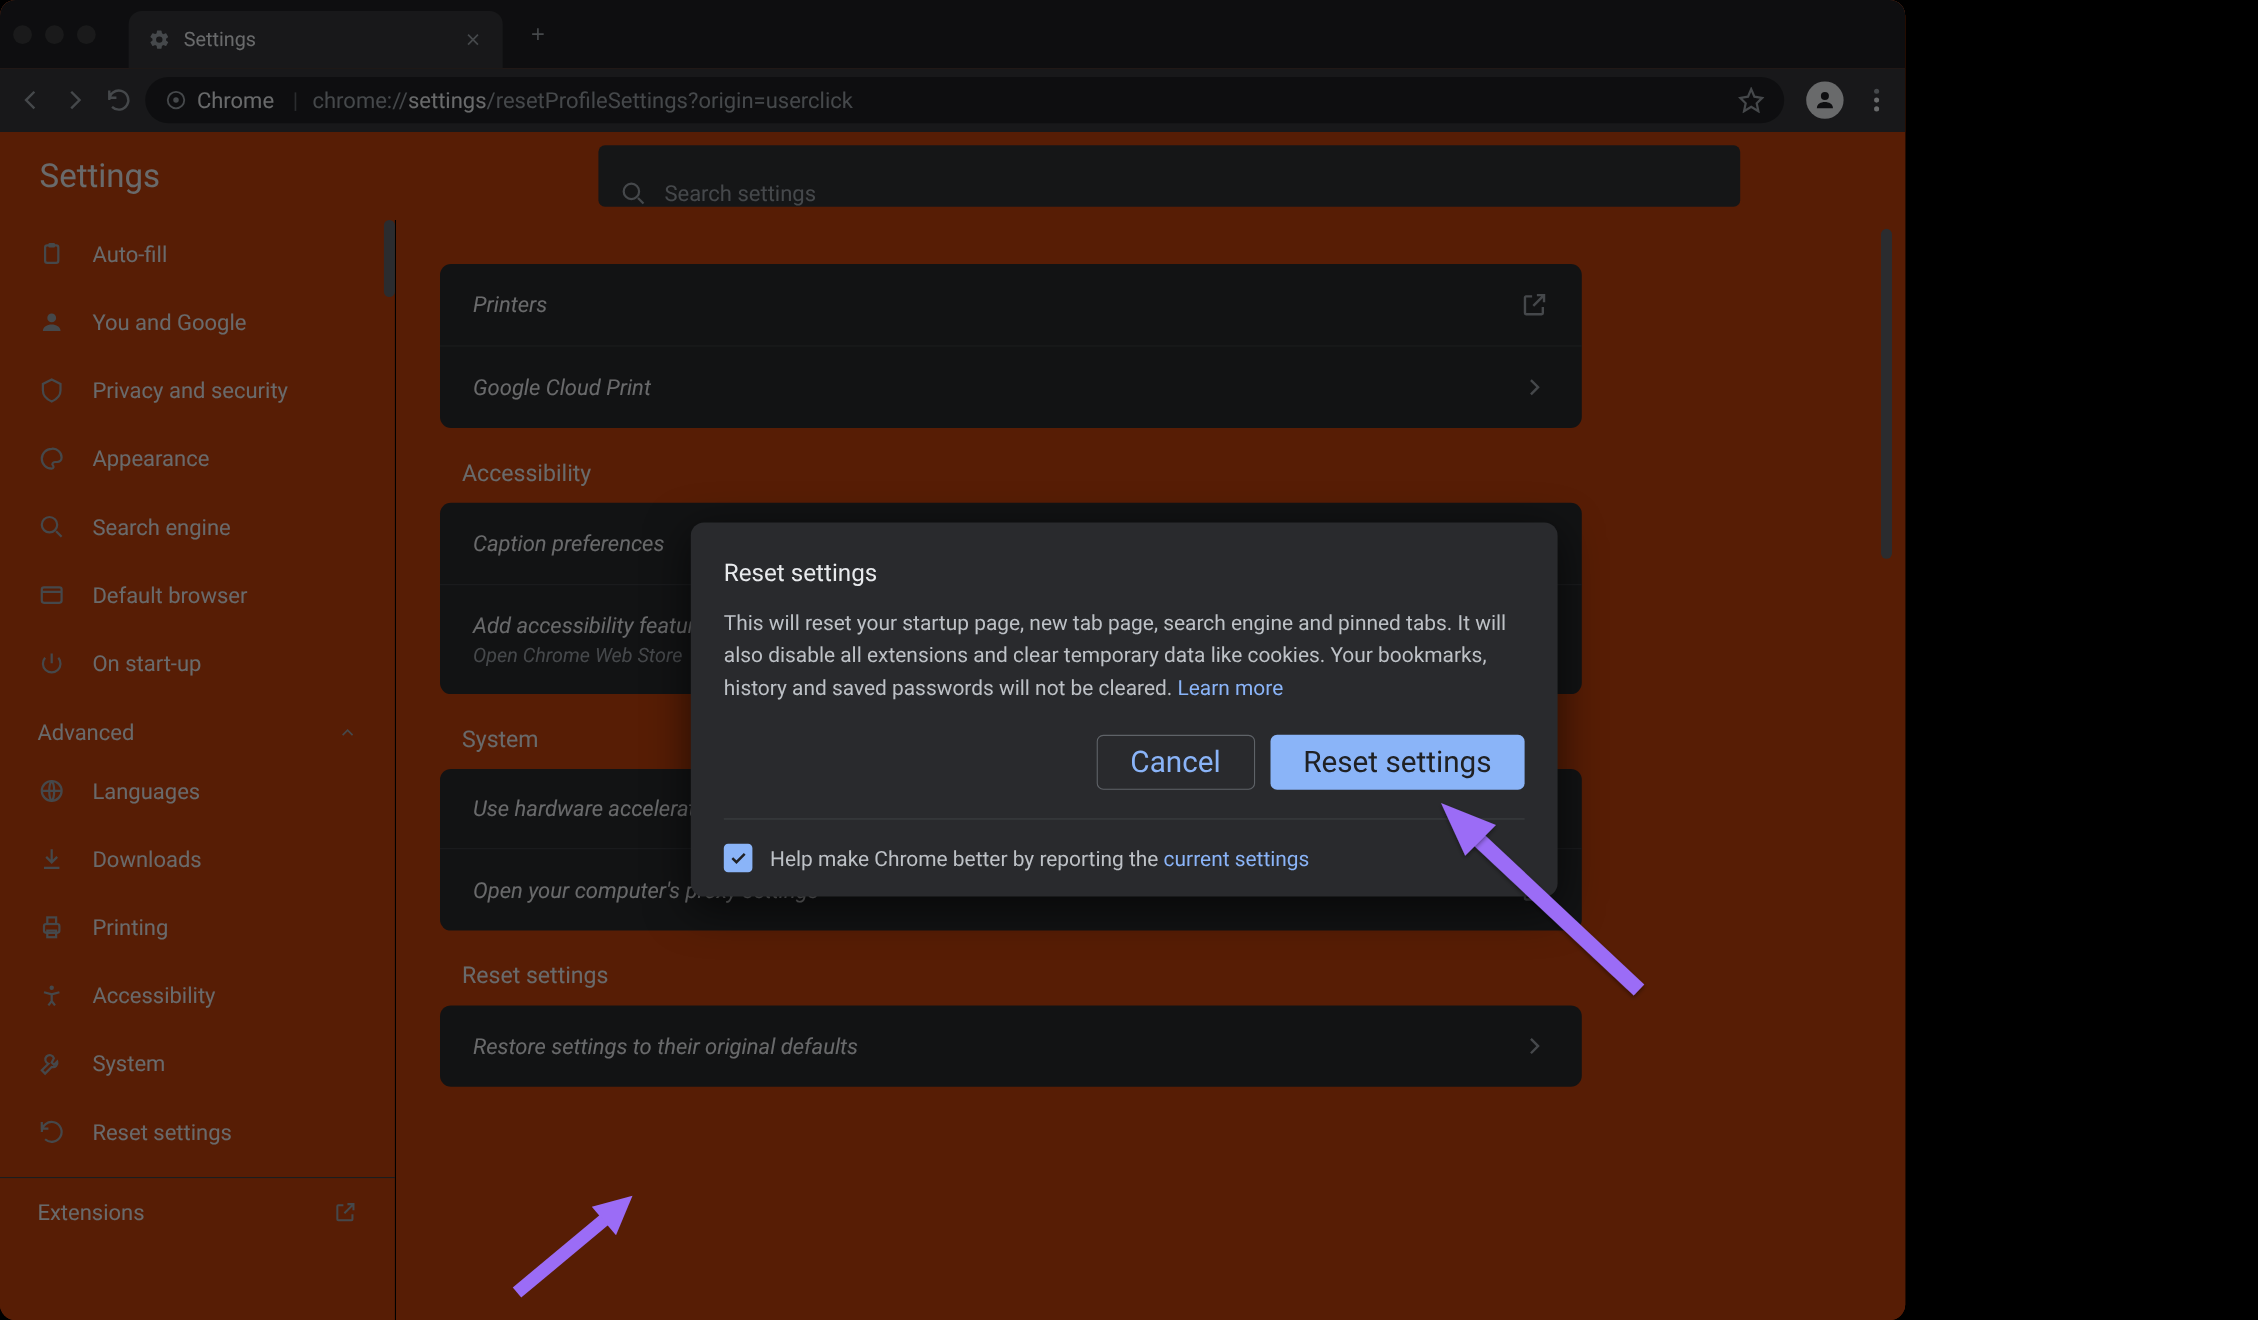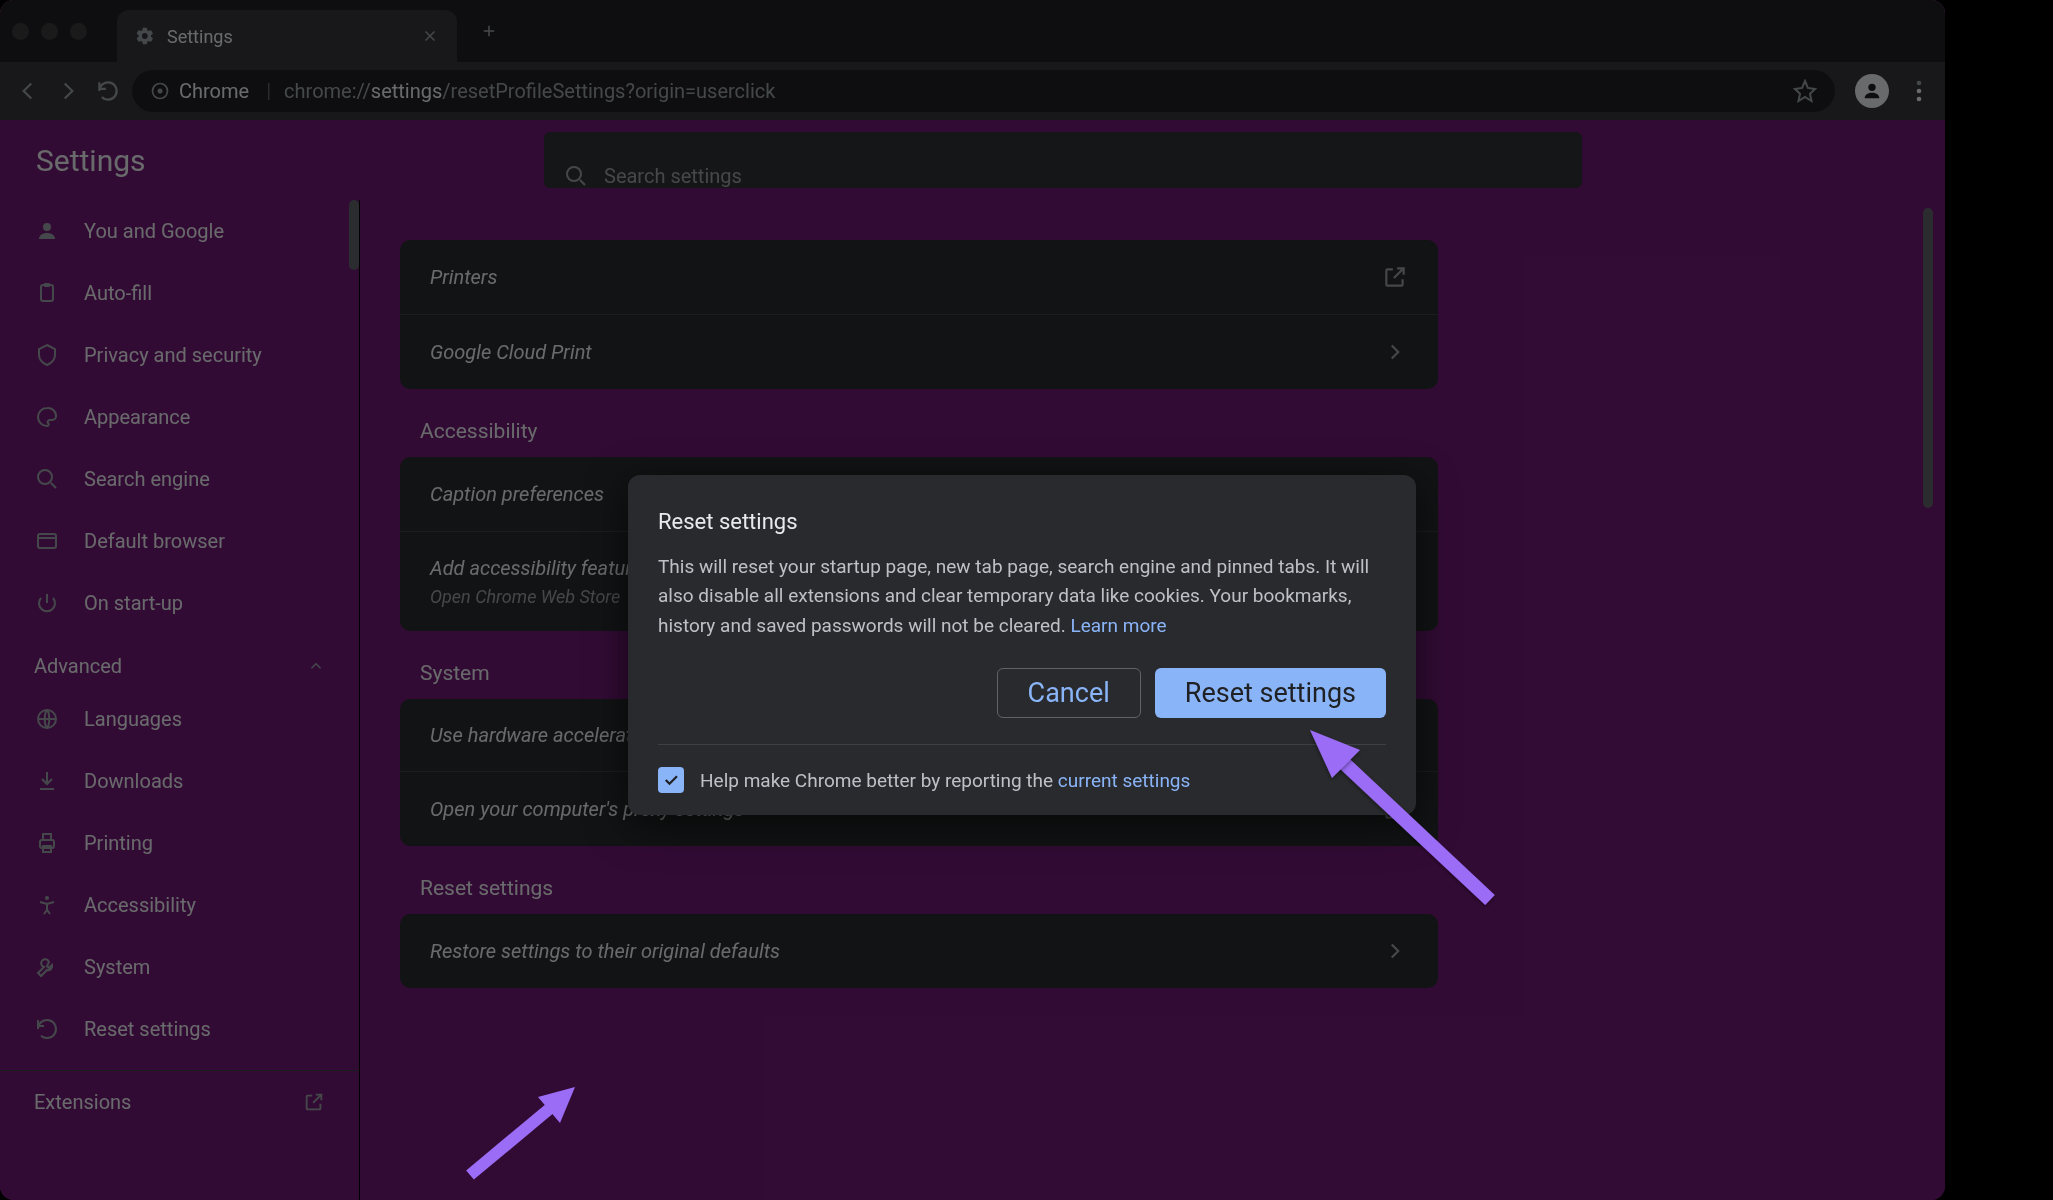--- a/index.html
+++ b/index.html
@@ -1,19 +1,19 @@
 <!DOCTYPE html>
 <html><head>
 <meta charset="utf-8">
 <style>
 * { margin: 0; padding: 0; box-sizing: border-box; font-family: -apple-system, BlinkMacSystemFont, "Segoe UI", Roboto, Arial, sans-serif; }
 html, body { width: 2053px; height: 1200px; background: #000; overflow: hidden; }
 
 
-.window { width: 1945px; height: 1200px; background: #701a75; border-radius: 14px; overflow: hidden; position: relative; }
+.window { width: 1732px; height: 1200px; background: #c2410c; border-radius: 14px; overflow: hidden; position: relative; }
 
 
 .tabbar { height: 62px; background: #202124; display: flex; align-items: center; padding-left: 12px; }
 .traffic { display: flex; gap: 12px; margin-right: 30px; }
 .dot { width: 17px; height: 17px; border-radius: 50%; background: #3a3b3c; }
 .tab { background: #35363a; height: 52px; margin-top: 10px; border-radius: 12px 12px 0 0; display: flex; align-items: center; padding: 0 18px; gap: 12px; min-width: 340px; color: #e8eaed; font-size: 18px; }
 .tab .gear { width: 20px; height: 20px; display: inline-flex; }
 .tab .close { margin-left: auto; width: 18px; height: 18px; display: inline-flex; }
 .newtab { width: 40px; height: 40px; display: flex; align-items: center; justify-content: center; margin-left: 12px; cursor: pointer; }
 .plus { width: 18px; height: 18px; }
@@ -176,34 +176,34 @@
         </svg>
       <input placeholder="Search settings" style="">
     </div>
   </div>
 
   <div class="body">
     <div class="sidebar">
       <div class="sbitem">
           <span class="sbicon">
             <svg viewBox="0 0 24 24" width="24" height="24">
+              <rect x="6" y="4" width="12" height="16" rx="2" class="ico"></rect>
+              <rect x="9" y="2" width="6" height="4" rx="1" class="icoF"></rect>
+            </svg>
+          </span>
+          <span>Auto-fill</span>
+        </div>
+      <div class="sbitem">
+          <span class="sbicon">
+            <svg viewBox="0 0 24 24" width="24" height="24">
               <circle cx="12" cy="8" r="4" class="icoF"></circle>
               <path d="M4 20c0-4 4-6 8-6s8 2 8 6" class="icoF"></path>
             </svg>
           </span>
           <span>You and Google</span>
-        </div>
-      <div class="sbitem">
-          <span class="sbicon">
-            <svg viewBox="0 0 24 24" width="24" height="24">
-              <rect x="6" y="4" width="12" height="16" rx="2" class="ico"></rect>
-              <rect x="9" y="2" width="6" height="4" rx="1" class="icoF"></rect>
-            </svg>
-          </span>
-          <span>Auto-fill</span>
         </div>
       <div class="sbitem">
           <span class="sbicon">
             <svg viewBox="0 0 24 24" width="24" height="24">
               <path d="M12 2l8 4v6c0 5-3.5 8-8 10-4.5-2-8-5-8-10V6z" class="ico"></path>
             </svg>
           </span>
           <span>Privacy and security</span>
         </div>
       <div class="sbitem">

